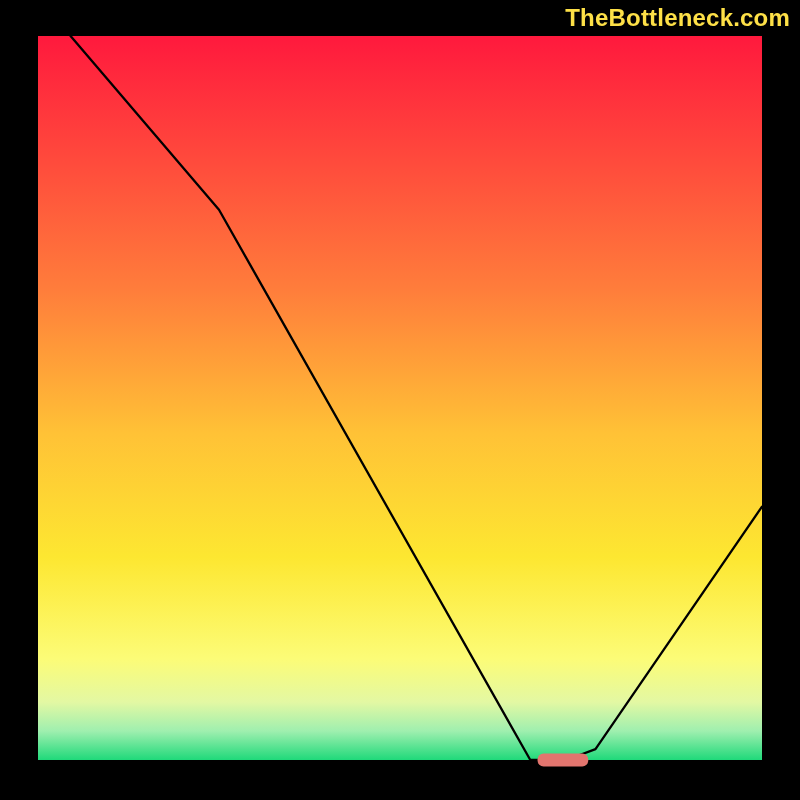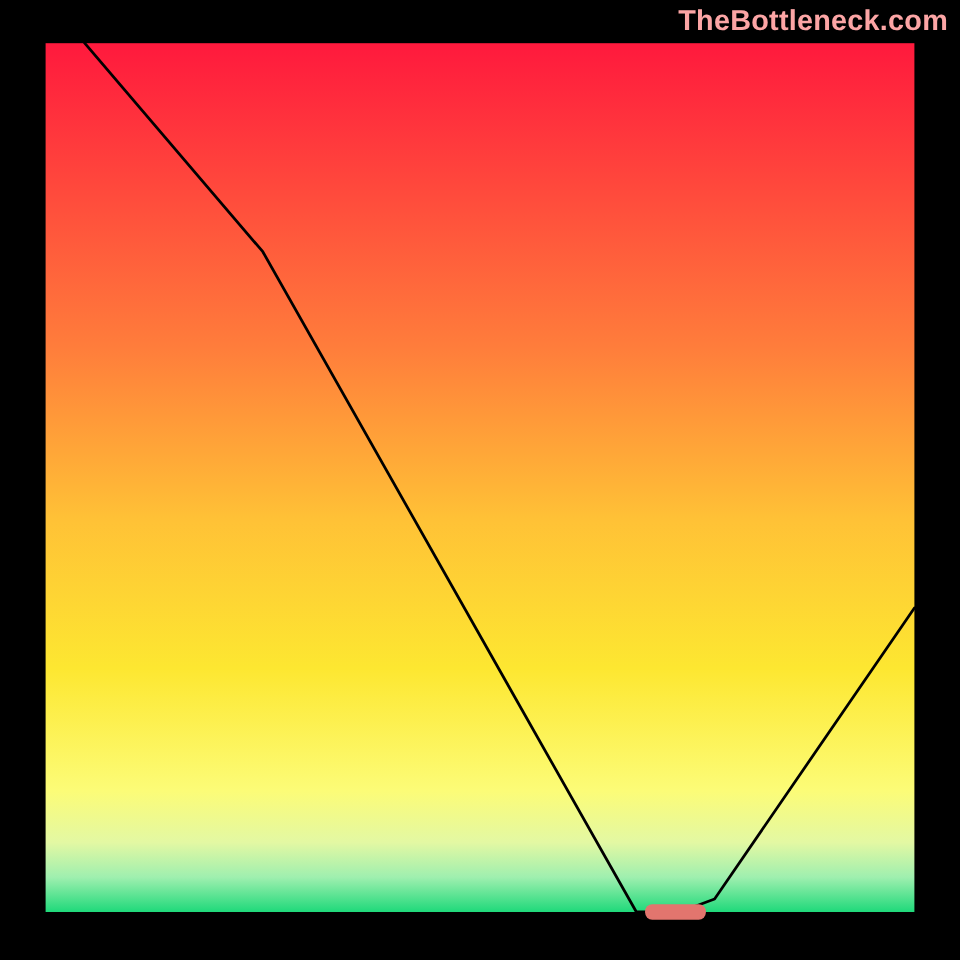--- a/index.html
+++ b/index.html
@@ -15,21 +15,21 @@
     width: 800px;
     height: 800px;
   }
   .watermark {
     position: absolute;
     top: 4px;
     right: 10px;
     font-family: Arial, Helvetica, sans-serif;
     font-size: 24px;
     font-weight: 600;
-    color: #fca5a5;
+    color: #fde047;
     letter-spacing: 0.2px;
     user-select: none;
   }
   svg {
     display: block;
   }
 </style>
 </head>
 <body>
 

